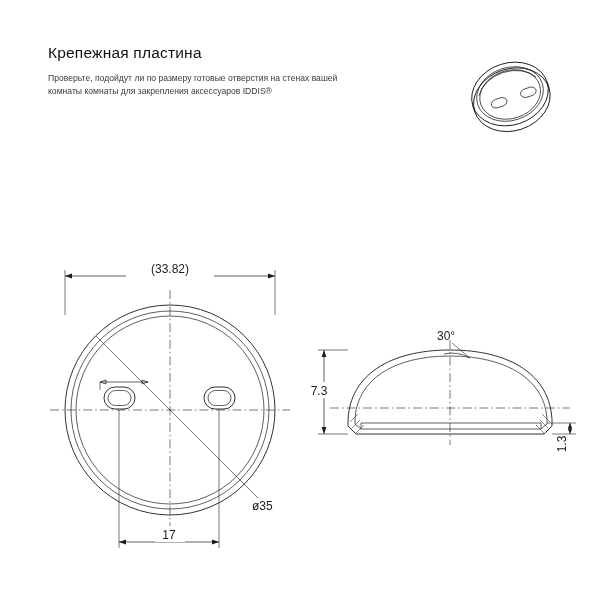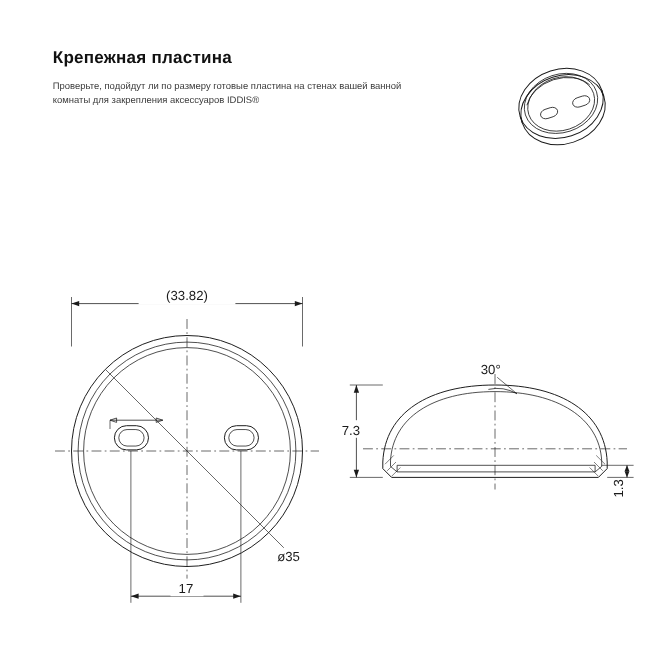--- a/index.html
+++ b/index.html
@@ -21,21 +21,21 @@
   }
   
   .header {
     position: absolute;
     left: 48px;
     top: 44px;
     width: 330px;
   }
   .title {
     font-size: 15.5px;
-    font-weight: bold;
+    font-weight: normal;
     letter-spacing: 0.2px;
     color: #111111;
     margin: 0 0 9px 0;
     line-height: 1.2;
   }
   .subtitle {
     font-size: 8.6px;
     line-height: 1.55;
     color: #3a3a3a;
     margin: 0;
@@ -77,21 +77,21 @@
   .thumbln { stroke: #1b1b1b; stroke-width: 0.9; fill: none; }
   .thumbln-thin { stroke: #1b1b1b; stroke-width: 0.7; fill: none; }
 </style>
 </head>
 <body>
 
 <div class="page">
 
   <div class="header">
     <h1 class="title">Крепежная пластина</h1>
-    <p class="subtitle">Проверьте, подойдут ли по размеру готовые пластина на стенах вашей ванной комнаты для закрепления аксессуаров IDDIS®</p>
+    <p class="subtitle">Проверьте, подойдут ли по размеру готовые отверстия на стенах вашей комнаты комнаты для закрепления аксессуаров IDDIS®</p>
   </div>
 
   <div class="thumb">
     <svg width="112" height="110" viewBox="0 0 112 110">
 
       <g transform="translate(56,56) rotate(-18)">
         <ellipse class="thumbln" cx="0" cy="6" rx="39" ry="31"></ellipse>
         <ellipse class="thumbln" cx="0" cy="0" rx="39" ry="31"></ellipse>
         <ellipse class="thumbln-thin" cx="0" cy="0" rx="34" ry="26.5"></ellipse>
         <ellipse class="thumbln-thin" cx="0" cy="0.5" rx="31" ry="24"></ellipse>

